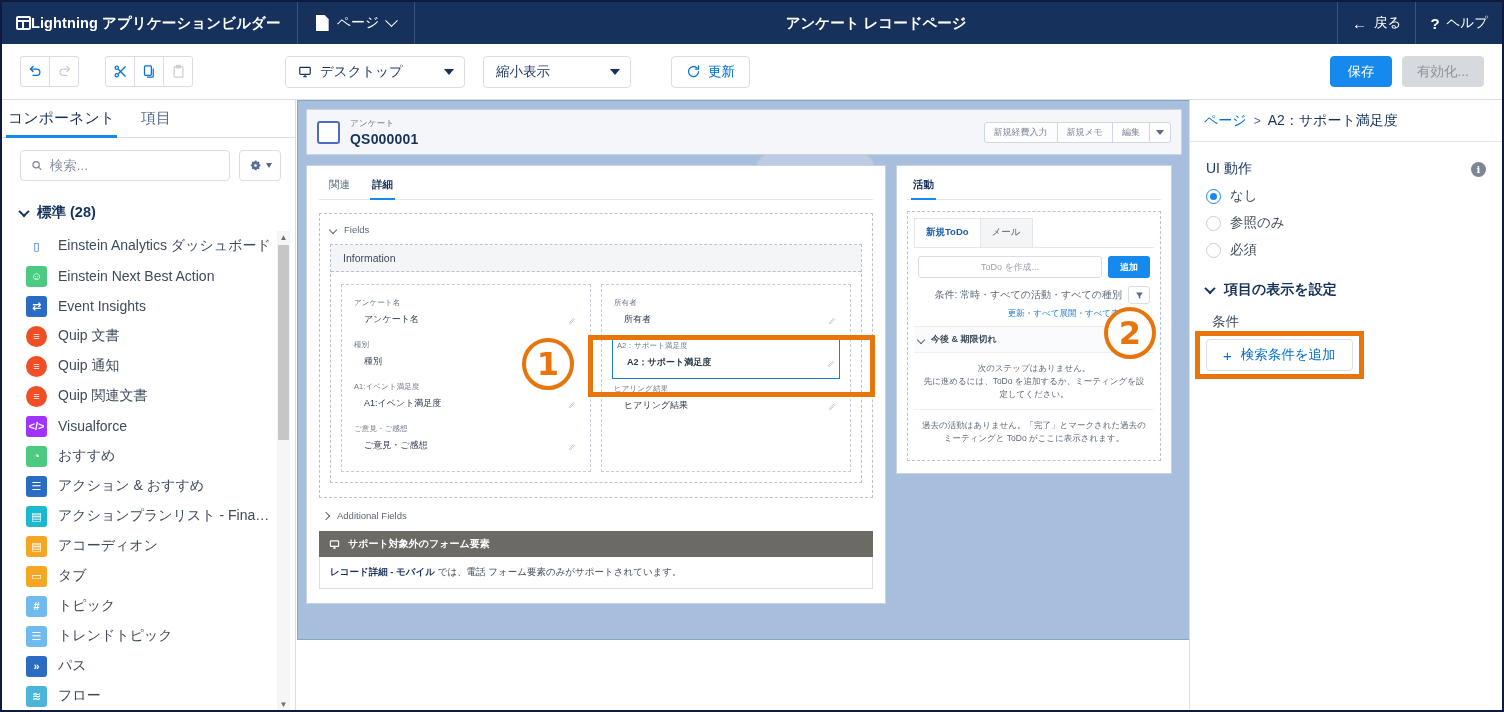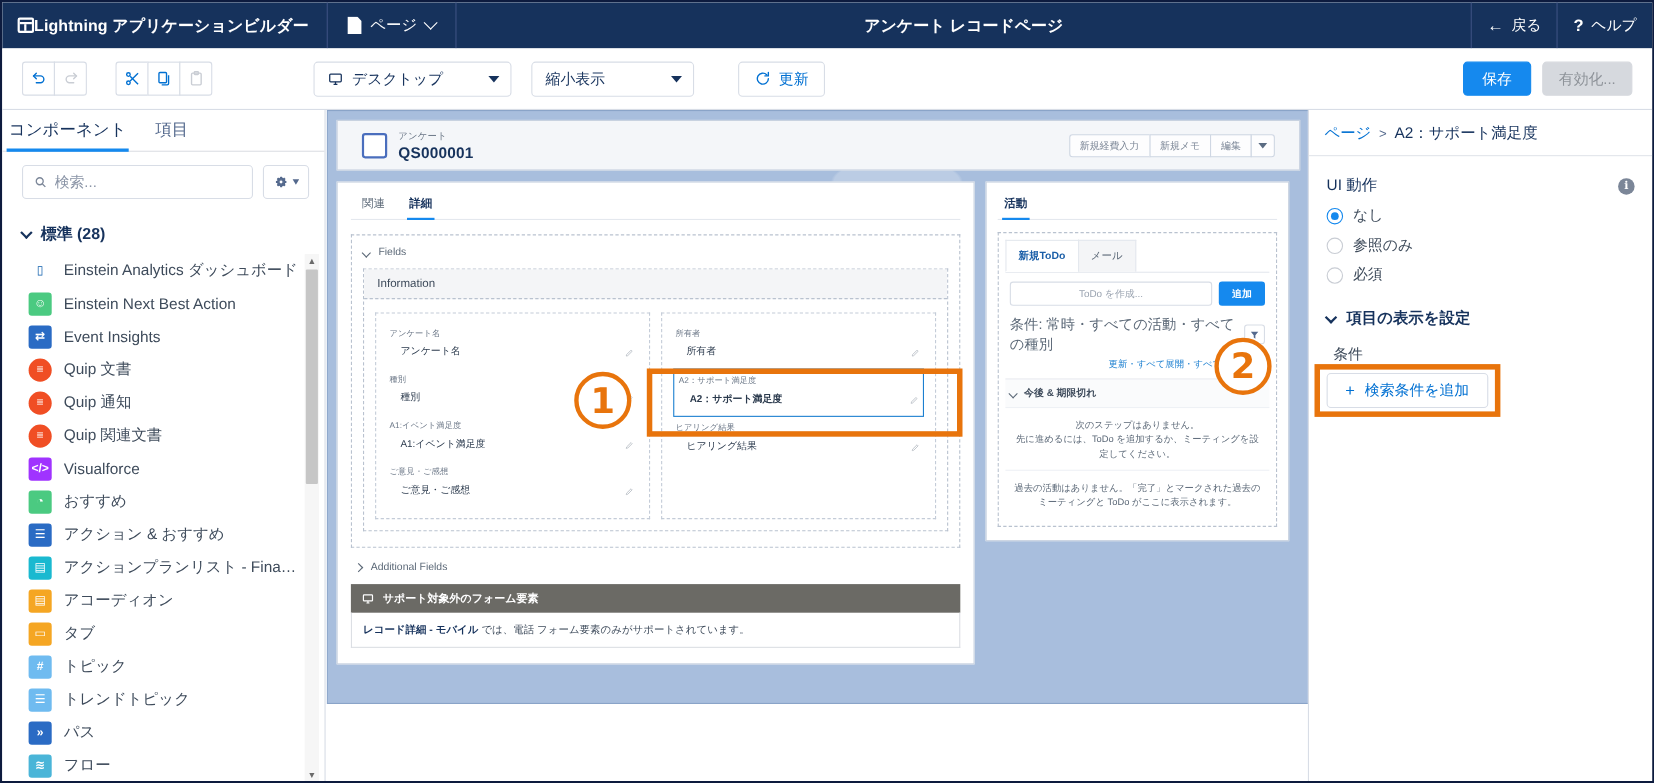--- a/index.html
+++ b/index.html
@@ -206,21 +206,21 @@
       radial-gradient(ellipse 150px 55px at 58% 12%, rgba(255,255,255,.22) 0 38%, transparent 40%),
       radial-gradient(ellipse 110px 40px at 82% 35%, rgba(255,255,255,.25) 0 38%, transparent 40%),
       radial-gradient(ellipse 160px 50px at 35% 68%, rgba(255,255,255,.20) 0 38%, transparent 40%),
       linear-gradient(#a8bedd, #a8bedd);
     border: 1px solid #8aa4c8;
     padding: 8px;
   }
   
   .rec-header {
     height: 46px; background: #f4f6f9; border: 1px solid #c8d2e0;
-    display: flex; align-items: center; padding: 0 22px; margin-bottom: 10px;
+    display: flex; align-items: center; padding: 0 10px; margin-bottom: 10px;
   }
   .rec-ico {
     width: 23px; height: 23px; border: 2.5px solid #4a6ebd; border-radius: 3px;
     background: #fff; flex: 0 0 auto; margin-right: 10px;
   }
   .rec-texts { display: flex; flex-direction: column; gap: 1px; }
   .rec-sub { font-size: 8.5px; color: #6a7686; letter-spacing: .2px; }
   .rec-title { font-size: 14px; font-weight: bold; color: #16325c; letter-spacing: .2px; }
   .rec-actions { margin-left: auto; display: flex; align-items: stretch; gap: 0; }
   .rec-act {
@@ -318,21 +318,21 @@
     font-size: 9px; color: #9aa3b0; display: flex; align-items: center; justify-content: center;
   }
   .todo-add {
     width: 42px; height: 22px; background: #1589ee; color: #fff; border-radius: 3px;
     font-size: 9px; font-weight: bold; display: flex; align-items: center; justify-content: center;
     cursor: pointer;
   }
   .filter-row {
     display: flex; align-items: center; justify-content: flex-end; gap: 6px; padding: 4px 4px 0 4px;
   }
-  .filter-text { font-size: 13px; color: #5b6877; }
+  .filter-text { font-size: 10px; color: #5b6877; }
   .filter-btn {
     width: 22px; height: 18px; border: 1px solid #d8dde6; border-radius: 3px; background: #fff;
     display: flex; align-items: center; justify-content: center; cursor: pointer;
   }
   .links-row { text-align: right; font-size: 8.5px; color: #1b7fd0; padding: 4px 26px 6px 4px; }
   .sec-head {
     display: flex; align-items: center; gap: 7px; padding: 6px 4px; border-top: 1px solid #e9ecf1;
     background: #fafbfc;
   }
   .sec-head .sh-text { font-size: 9px; font-weight: bold; color: #3e4b5b; }

